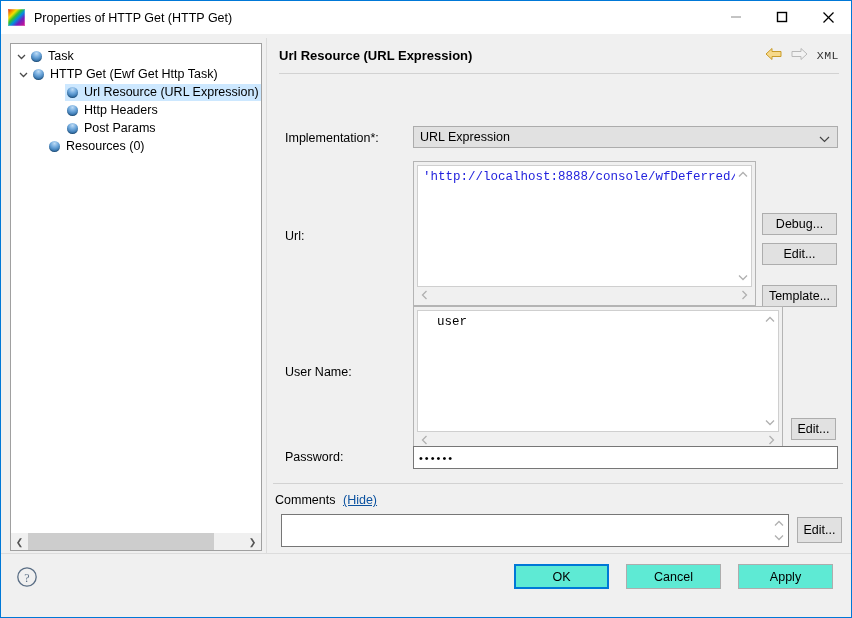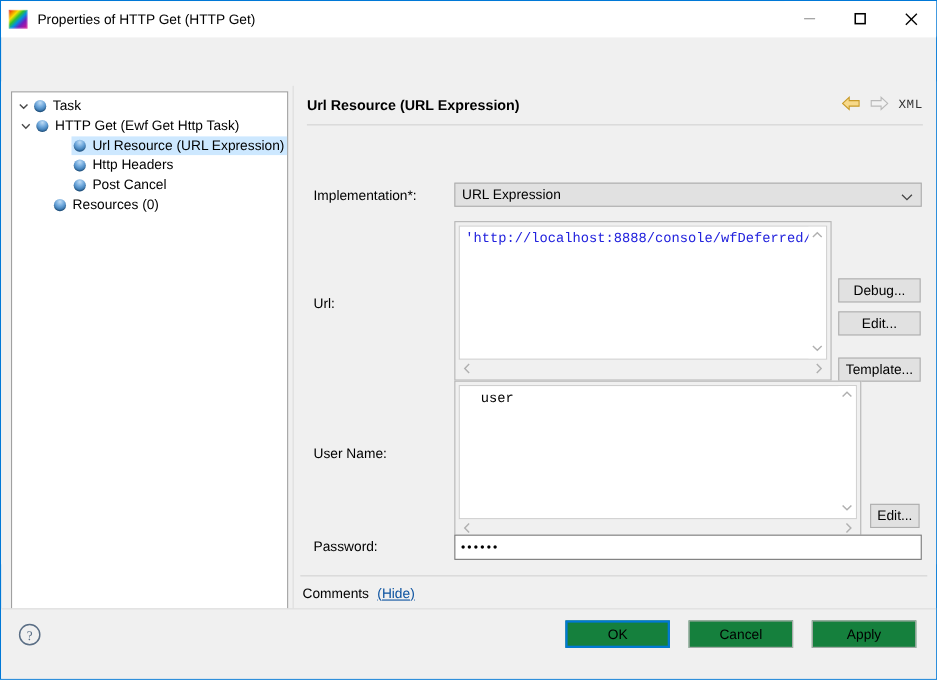--- a/index.html
+++ b/index.html
@@ -18,21 +18,20 @@
   .window {
     position: absolute;
     left: 0; top: 0;
     width: 852px;
     height: 618px;
     box-sizing: border-box;
     border: 1px solid #0078d7;
     background: #f0f0f0;
     display: flex;
     flex-direction: column;
-    gap: 40px;
   }
   
   .titlebar {
     height: 33px;
     background: #ffffff;
     display: flex;
     align-items: center;
     flex: none;
     position: relative;
   }
@@ -372,21 +371,21 @@
     right: 18px;
     top: 10px;
     display: flex;
     gap: 17px;
   }
   .fbtn {
     width: 95px;
     height: 25px;
     box-sizing: border-box;
     border: 1px solid #adadad;
-    background: #15803d;
+    background: #5eead4;
     font-size: 12.5px;
     display: flex;
     align-items: center;
     justify-content: center;
     font-family: "Liberation Sans", sans-serif;
     cursor: default;
   }
   .fbtn.primary {
     border: 2px solid #0078d7;
   }
@@ -461,21 +460,21 @@
           <span class="tree-label-bg">
             <span class="sphere"></span>
             <span>Http Headers</span>
           </span>
         </div>
 
         <div class="tree-row" style="padding-left:38px">
           <span class="twisty empty"></span>
           <span class="tree-label-bg">
             <span class="sphere"></span>
-            <span>Post Cancel</span>
+            <span>Post Params</span>
           </span>
         </div>
 
         <div class="tree-row" style="padding-left:20px">
           <span class="twisty empty"></span>
           <span class="tree-label-bg">
             <span class="sphere"></span>
             <span>Resources (0)</span>
           </span>
         </div>

